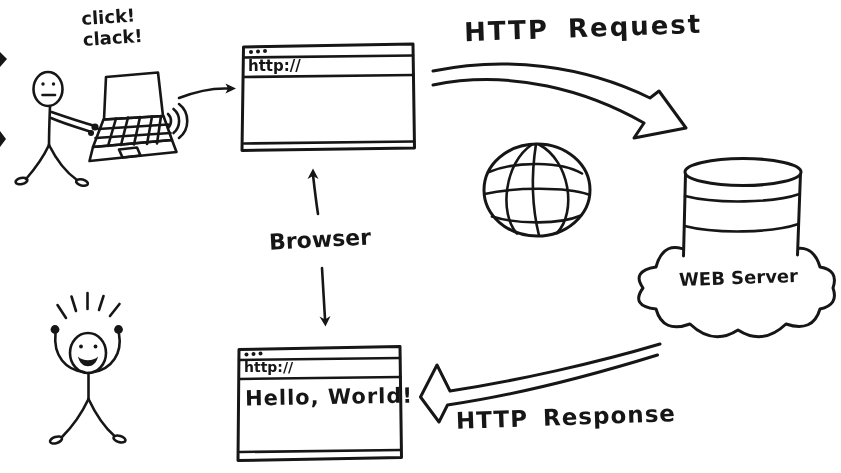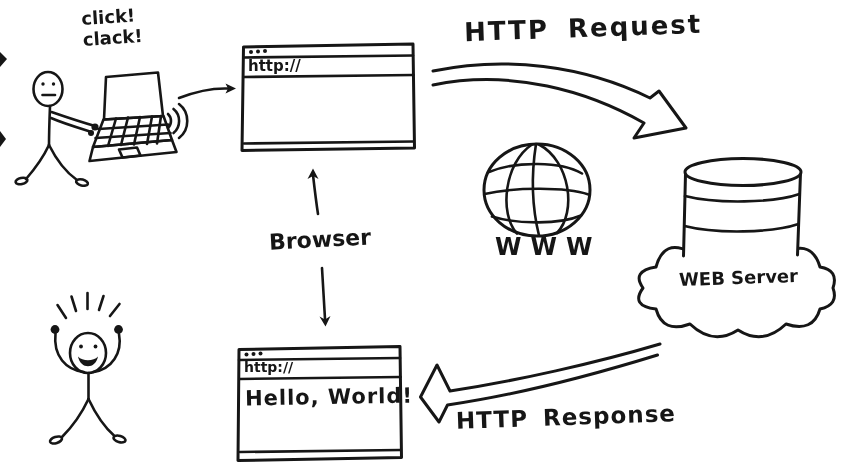--- a/index.html
+++ b/index.html
@@ -168,21 +168,20 @@
     <div>click!</div>
     <div>clack!</div>
   </div>
 
   <div class="label lbl-httprequest">HTTP Request</div>
 
   <div class="label lbl-urltop">http://</div>
 
   <div class="label lbl-browser">Browser</div>
 
-  <div class="label lbl-www">WWW</div>
 
   <div class="label lbl-webserver">WEB Server</div>
 
   <div class="label lbl-urlbottom">http://</div>
 
   <div class="label lbl-hello">Hello, World!</div>
 
   <div class="label lbl-httpresponse">HTTP Response</div>
 </div>
 

